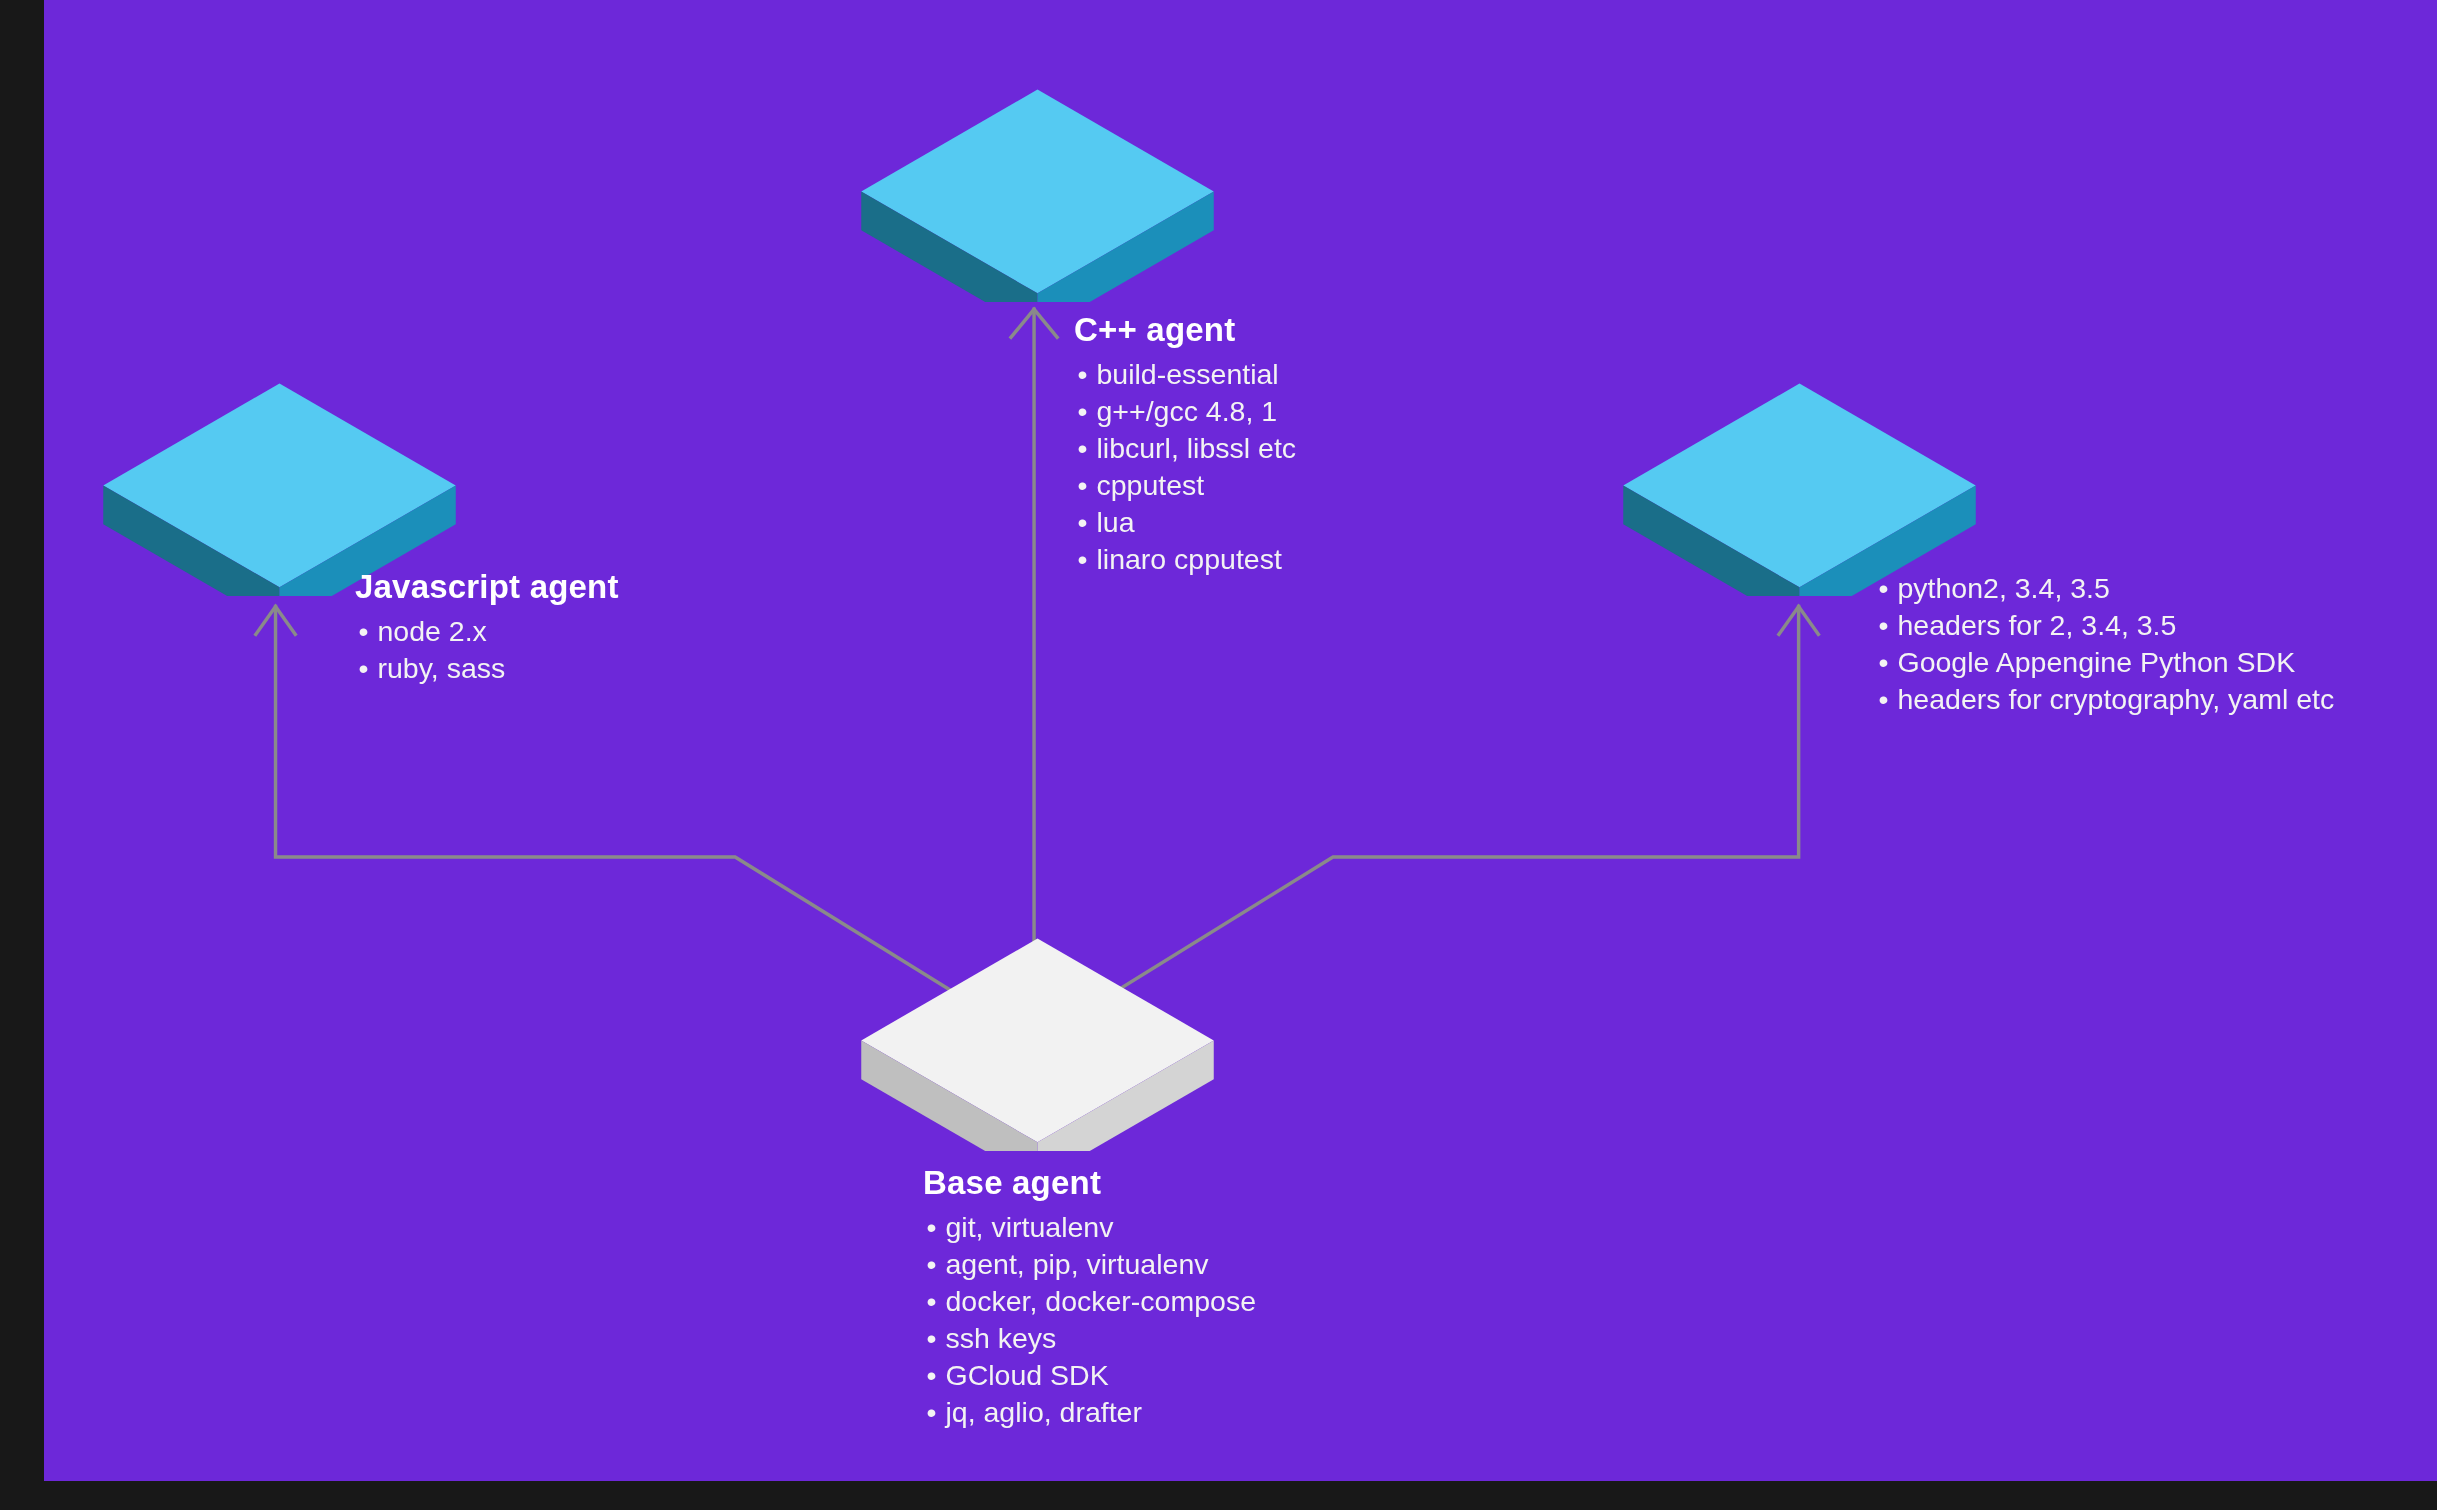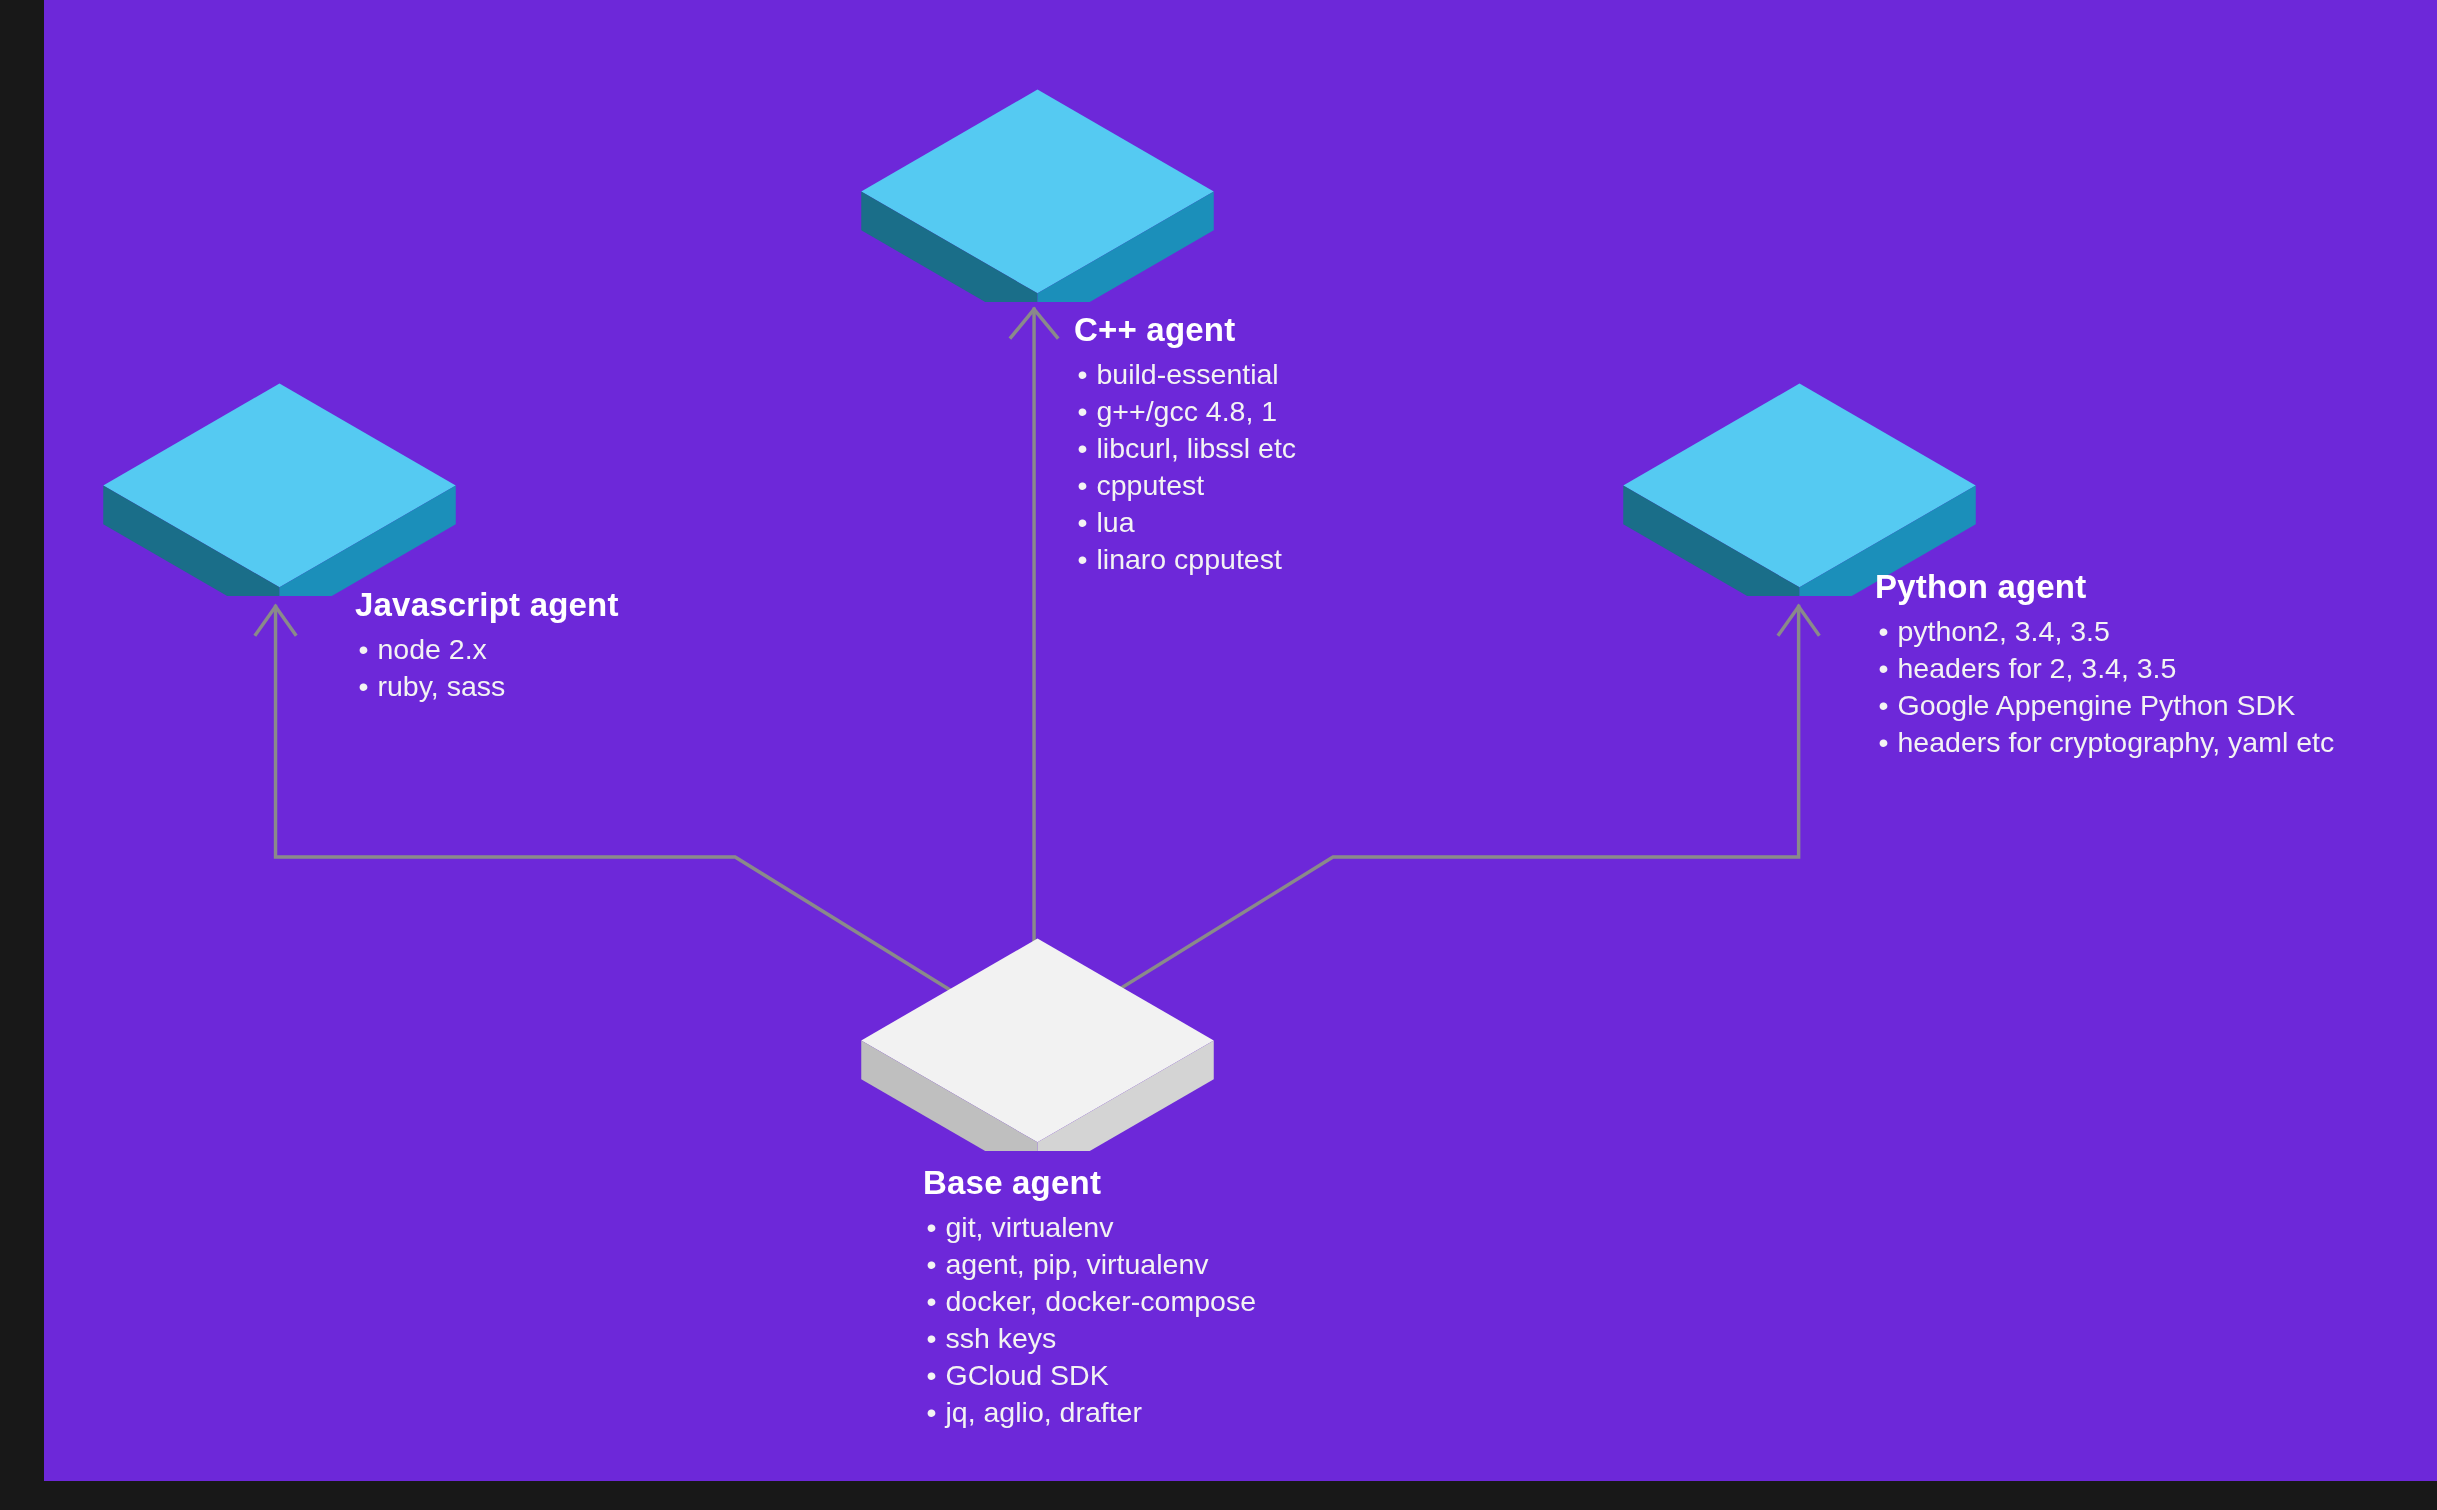--- a/index.html
+++ b/index.html
@@ -55,21 +55,21 @@
     position: relative;
     color: #f3f3f3;
   }
   .label-list li .bullet {
     position: absolute;
     left: -19px;
     top: 0;
   }
   
   #grp-cpp      { left: 1030px; top: 313px; }
-  #grp-js       { left: 311px;  top: 588px; }
+  #grp-js       { left: 311px;  top: 570px; }
   #grp-python   { left: 1831px; top: 570px; }
   #grp-base     { left: 879px; top: 1166px; }
 </style>
 </head>
 <body>
 
 <div id="stage">
 
   <svg id="wires" viewBox="0 0 2822 1749">
 
@@ -127,21 +127,20 @@
 
   <div class="label-group" id="grp-js">
     <div class="label-title">Javascript agent</div>
     <ul class="label-list">
       <li><span class="bullet">•</span><span>node 2.x</span></li>
       <li><span class="bullet">•</span><span>ruby, sass</span></li>
     </ul>
   </div>
 
   <div class="label-group" id="grp-python">
-    <div class="label-title">Python agent</div>
     <ul class="label-list">
       <li><span class="bullet">•</span><span>python2, 3.4, 3.5</span></li>
       <li><span class="bullet">•</span><span>headers for 2, 3.4, 3.5</span></li>
       <li><span class="bullet">•</span><span>Google Appengine Python SDK</span></li>
       <li><span class="bullet">•</span><span>headers for cryptography, yaml etc</span></li>
     </ul>
   </div>
 
   <div class="label-group" id="grp-base">
     <div class="label-title">Base agent</div>

